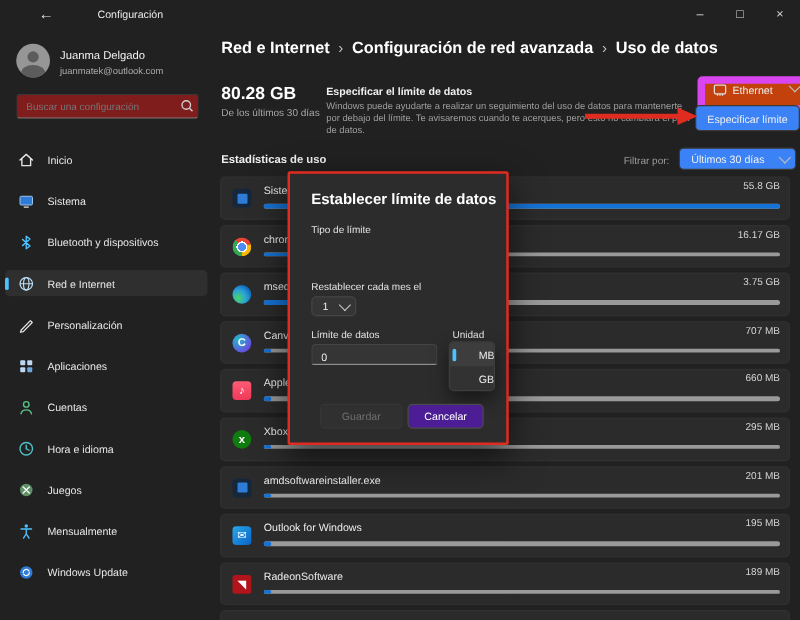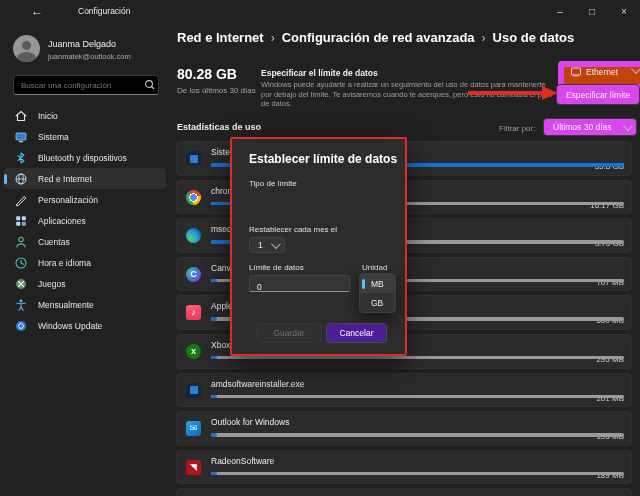--- a/index.html
+++ b/index.html
@@ -15,54 +15,54 @@
   .tb-title{position:absolute;left:78px;top:6px;font-size:8.5px;color:#eaeaea;}
   .win-controls{position:absolute;right:0;top:0;height:22px;display:flex;}
   .win-btn{width:32px;height:22px;display:flex;align-items:center;justify-content:center;font-size:10px;color:#d6d6d6;}
   
   .sidebar{position:absolute;left:0;top:22px;width:170px;bottom:0;}
   .avatar{position:absolute;left:13px;top:13px;width:27px;height:27px;border-radius:50%;background:#969696;overflow:hidden;}
   .avatar .head{position:absolute;left:9px;top:6px;width:9px;height:9px;border-radius:50%;background:#5c5c5c;}
   .avatar .body{position:absolute;left:4px;top:17px;width:19px;height:12px;border-radius:50% 50% 0 0;background:#5c5c5c;}
   .user-name{position:absolute;left:48px;top:17px;font-size:9px;font-weight:normal;color:#f2f2f2;}
   .user-email{position:absolute;left:48px;top:30px;font-size:7.5px;color:#ababab;}
-  .searchbox{position:absolute;left:13px;top:53px;width:144px;height:18px;background:#000000;border:1px solid #383838;border-bottom:1px solid #7e7e7e;border-radius:3px;display:flex;align-items:center;}
+  .searchbox{position:absolute;left:13px;top:53px;width:144px;height:18px;background:#7f1d1d;border:1px solid #383838;border-bottom:1px solid #7e7e7e;border-radius:3px;display:flex;align-items:center;}
   .searchbox input{flex:1;background:transparent;border:none;outline:none;color:#bdbdbd;font-size:8px;padding:0 0 0 7px;font-family:inherit;}
   .searchbox .s-icon{width:16px;height:12px;flex:0 0 auto;}
   .nav{position:absolute;left:4px;top:83px;right:4px;}
-  .nav-item{position:relative;height:21px;display:flex;align-items:center;border-radius:4px;padding-left:10px;}
+  .nav-item{position:relative;height:21px;display:flex;align-items:center;border-radius:4px;padding-left:10px;margin-top:12px;}
   .nav-item.selected{background:#2f2f2f;}
   .nav-item.selected::before{content:"";position:absolute;left:0px;top:5.5px;width:3px;height:10px;border-radius:2px;background:#4cc2ff;}
   .nav-ic{width:14px;height:14px;flex:0 0 auto;margin-right:10px;display:flex;align-items:center;justify-content:center;}
   .nav-label{font-size:8.5px;color:#e8e8e8;white-space:nowrap;}
   
   .breadcrumb{position:absolute;left:177px;top:30px;font-size:13px;font-weight:600;color:#fff;white-space:nowrap;}
   .breadcrumb .sep{color:#bdbdbd;font-size:12px;margin:0 7px;font-weight:400;}
   .breadcrumb .last{font-weight:700;}
   .sum-total{position:absolute;left:177px;top:66px;font-size:14px;font-weight:bold;color:#fff;}
   .sum-period{position:absolute;left:177px;top:86px;font-size:8px;color:#a6a6a6;text-align:center;}
   .limit-title{position:absolute;left:261px;top:68px;font-size:8.5px;font-weight:bold;color:#f0f0f0;}
   .limit-desc{position:absolute;left:261px;top:80px;width:292px;font-size:7.5px;line-height:9.5px;color:#9f9f9f;}
   .net-dd{position:absolute;left:558px;top:61px;width:80px;height:17px;display:flex;border-radius:4px;background:#c2410c;border:6px solid #d946ef;}
   .net-dd .eth-ic{width:14px;height:11px;margin:0 3px 0 5px;}
   .net-dd .lbl{font-size:8.5px;color:#f0f0f0;flex:1;}
-  .btn{background:#d946ef;border:1px solid #3a3a3a;border-radius:4px;color:#f0f0f0;display:flex;align-items:center;justify-content:center;}
+  .btn{background:#3b82f6;border:1px solid #3a3a3a;border-radius:4px;color:#f0f0f0;display:flex;align-items:center;justify-content:center;}
   .set-limit-btn{position:absolute;left:556px;top:84px;width:82px;height:19px;font-size:8.5px;}
   
   .stats-heading{position:absolute;left:177px;top:122px;font-size:9px;font-weight:bold;color:#f0f0f0;}
   .filter-label{position:absolute;left:499px;top:124px;font-size:8px;color:#9c9c9c;}
   .filter-dd{position:absolute;left:543px;top:118px;width:94px;height:18px;font-size:8.5px;justify-content:flex-start;padding-left:9px;box-sizing:border-box;}
   .chev{width:6px;height:6px;border-right:1.3px solid #bdbdbd;border-bottom:1.3px solid #bdbdbd;transform:rotate(45deg) translateY(-2px);margin:0 6px 0 6px;flex:0 0 auto;}
   .filter-dd .chev{margin-left:auto;}
   
   .rows{position:absolute;left:176px;top:141px;width:456px;bottom:0;overflow:hidden;}
   .row{position:relative;height:34.6px;margin-bottom:4px;background:#2b2b2b;border:1px solid #303030;border-radius:4px;box-sizing:border-box;}
   .row .app-ic{position:absolute;left:9px;top:9px;width:15px;height:15px;display:flex;align-items:center;justify-content:center;font-size:9px;line-height:15px;}
   .row .app-name{position:absolute;left:34px;top:5px;font-size:8.5px;color:#ededed;white-space:nowrap;}
-  .row .app-val{position:absolute;right:7px;top:20px;font-size:8px;color:#d6d6d6;}
+  .row .app-val{position:absolute;right:7px;top:2px;font-size:8px;color:#d6d6d6;}
   .row .bar{position:absolute;left:34px;right:7px;top:21px;height:3.5px;border-radius:2px;background:#9a9a9a;overflow:hidden;}
   .row .bar-fill{position:absolute;left:0;top:0;bottom:0;border-radius:2px;background:#1473d6;min-width:6px;}
   .row.partial{height:9px;margin:0;border-radius:4px 4px 0 0;}
   
   .ic-sq{border-radius:3px;}
   .ic-sistema,.ic-amd{background:#15273c;}
   .ic-sistema::after,.ic-amd::after{content:"";width:8px;height:8px;background:#2e7cd6;border-radius:1px;}
   .ic-chrome{border-radius:50%;background:radial-gradient(circle,#4e8df5 0 31%,#fff 31% 41%,transparent 41%),conic-gradient(from -45deg,#ea4335 0 33%,#fbbc05 33% 63%,#34a853 63% 100%);}
   .ic-edge{border-radius:50%;background:radial-gradient(circle at 30% 70%,#49d668,#2b9fd8 45%,#0b62b4 80%);}
   .ic-canva{border-radius:50%;background:radial-gradient(circle at 30% 30%,#23b8c8,#7d2ae8);color:#fff;font-weight:bold;font-size:8px;}
@@ -72,21 +72,21 @@
   .ic-radeon{border-radius:2px;background:#b0151b;color:#fff;font-size:8px;}
   
   .dialog{position:absolute;left:230px;top:137px;width:177px;height:219px;background:#2c2c2c;border:2px solid #e02b20;border-radius:2px;box-shadow:0 10px 28px rgba(0,0,0,.6);box-sizing:border-box;z-index:5;}
   .dlg-title{position:absolute;left:17px;top:13px;font-size:12px;font-weight:bold;color:#fff;}
   .dlg-label{position:absolute;font-size:8px;color:#e2e2e2;}
   .dlg-select{position:absolute;height:17px;background:#353535;border:1px solid #454545;border-radius:4px;display:flex;align-items:center;font-size:8.5px;color:#f0f0f0;padding-left:8px;box-sizing:border-box;}
   .dlg-select .chev{margin-left:auto;}
   .dlg-input{position:absolute;left:17px;top:136px;width:101px;height:17px;background:#353535;border:1px solid #454545;border-bottom:1.5px solid #8f8f8f;border-radius:4px 4px 2px 2px;box-sizing:border-box;}
   .dlg-input input{width:100%;height:100%;background:transparent;border:none;outline:none;color:#f0f0f0;font-size:8.5px;padding:0 0 0 7px;box-sizing:border-box;font-family:inherit;}
   .unit-flyout{position:absolute;left:127px;top:134px;width:35px;background:#323232;border:1px solid #3e3e3e;border-radius:4px;box-shadow:0 6px 14px rgba(0,0,0,.5);overflow:hidden;}
-  .unit-opt{position:relative;height:19px;display:flex;align-items:center;padding-left:11px;font-size:8.5px;color:#f0f0f0;}
+  .unit-opt{position:relative;height:19px;display:flex;align-items:center;padding-left:23px;font-size:8.5px;color:#f0f0f0;}
   .unit-opt.selected{background:#3d3d3d;}
   .unit-opt.selected::before{content:"";position:absolute;left:2px;top:4.5px;width:2.5px;height:10px;border-radius:2px;background:#4cc2ff;}
   .dlg-btn{position:absolute;top:184px;height:20px;border-radius:4px;font-size:8.5px;display:flex;align-items:center;justify-content:center;box-sizing:border-box;}
   .save-btn{left:24px;width:66px;background:#303030;border:1px solid #363636;color:#6f6f6f;}
   .cancel-btn{left:94px;width:61px;background:#4c1d95;border:1px solid #4a4a4a;color:#fff;}
   
   .arrow-annot{position:absolute;left:468px;top:85px;z-index:6;}
   svg{display:block;}
 </style>
 </head>

